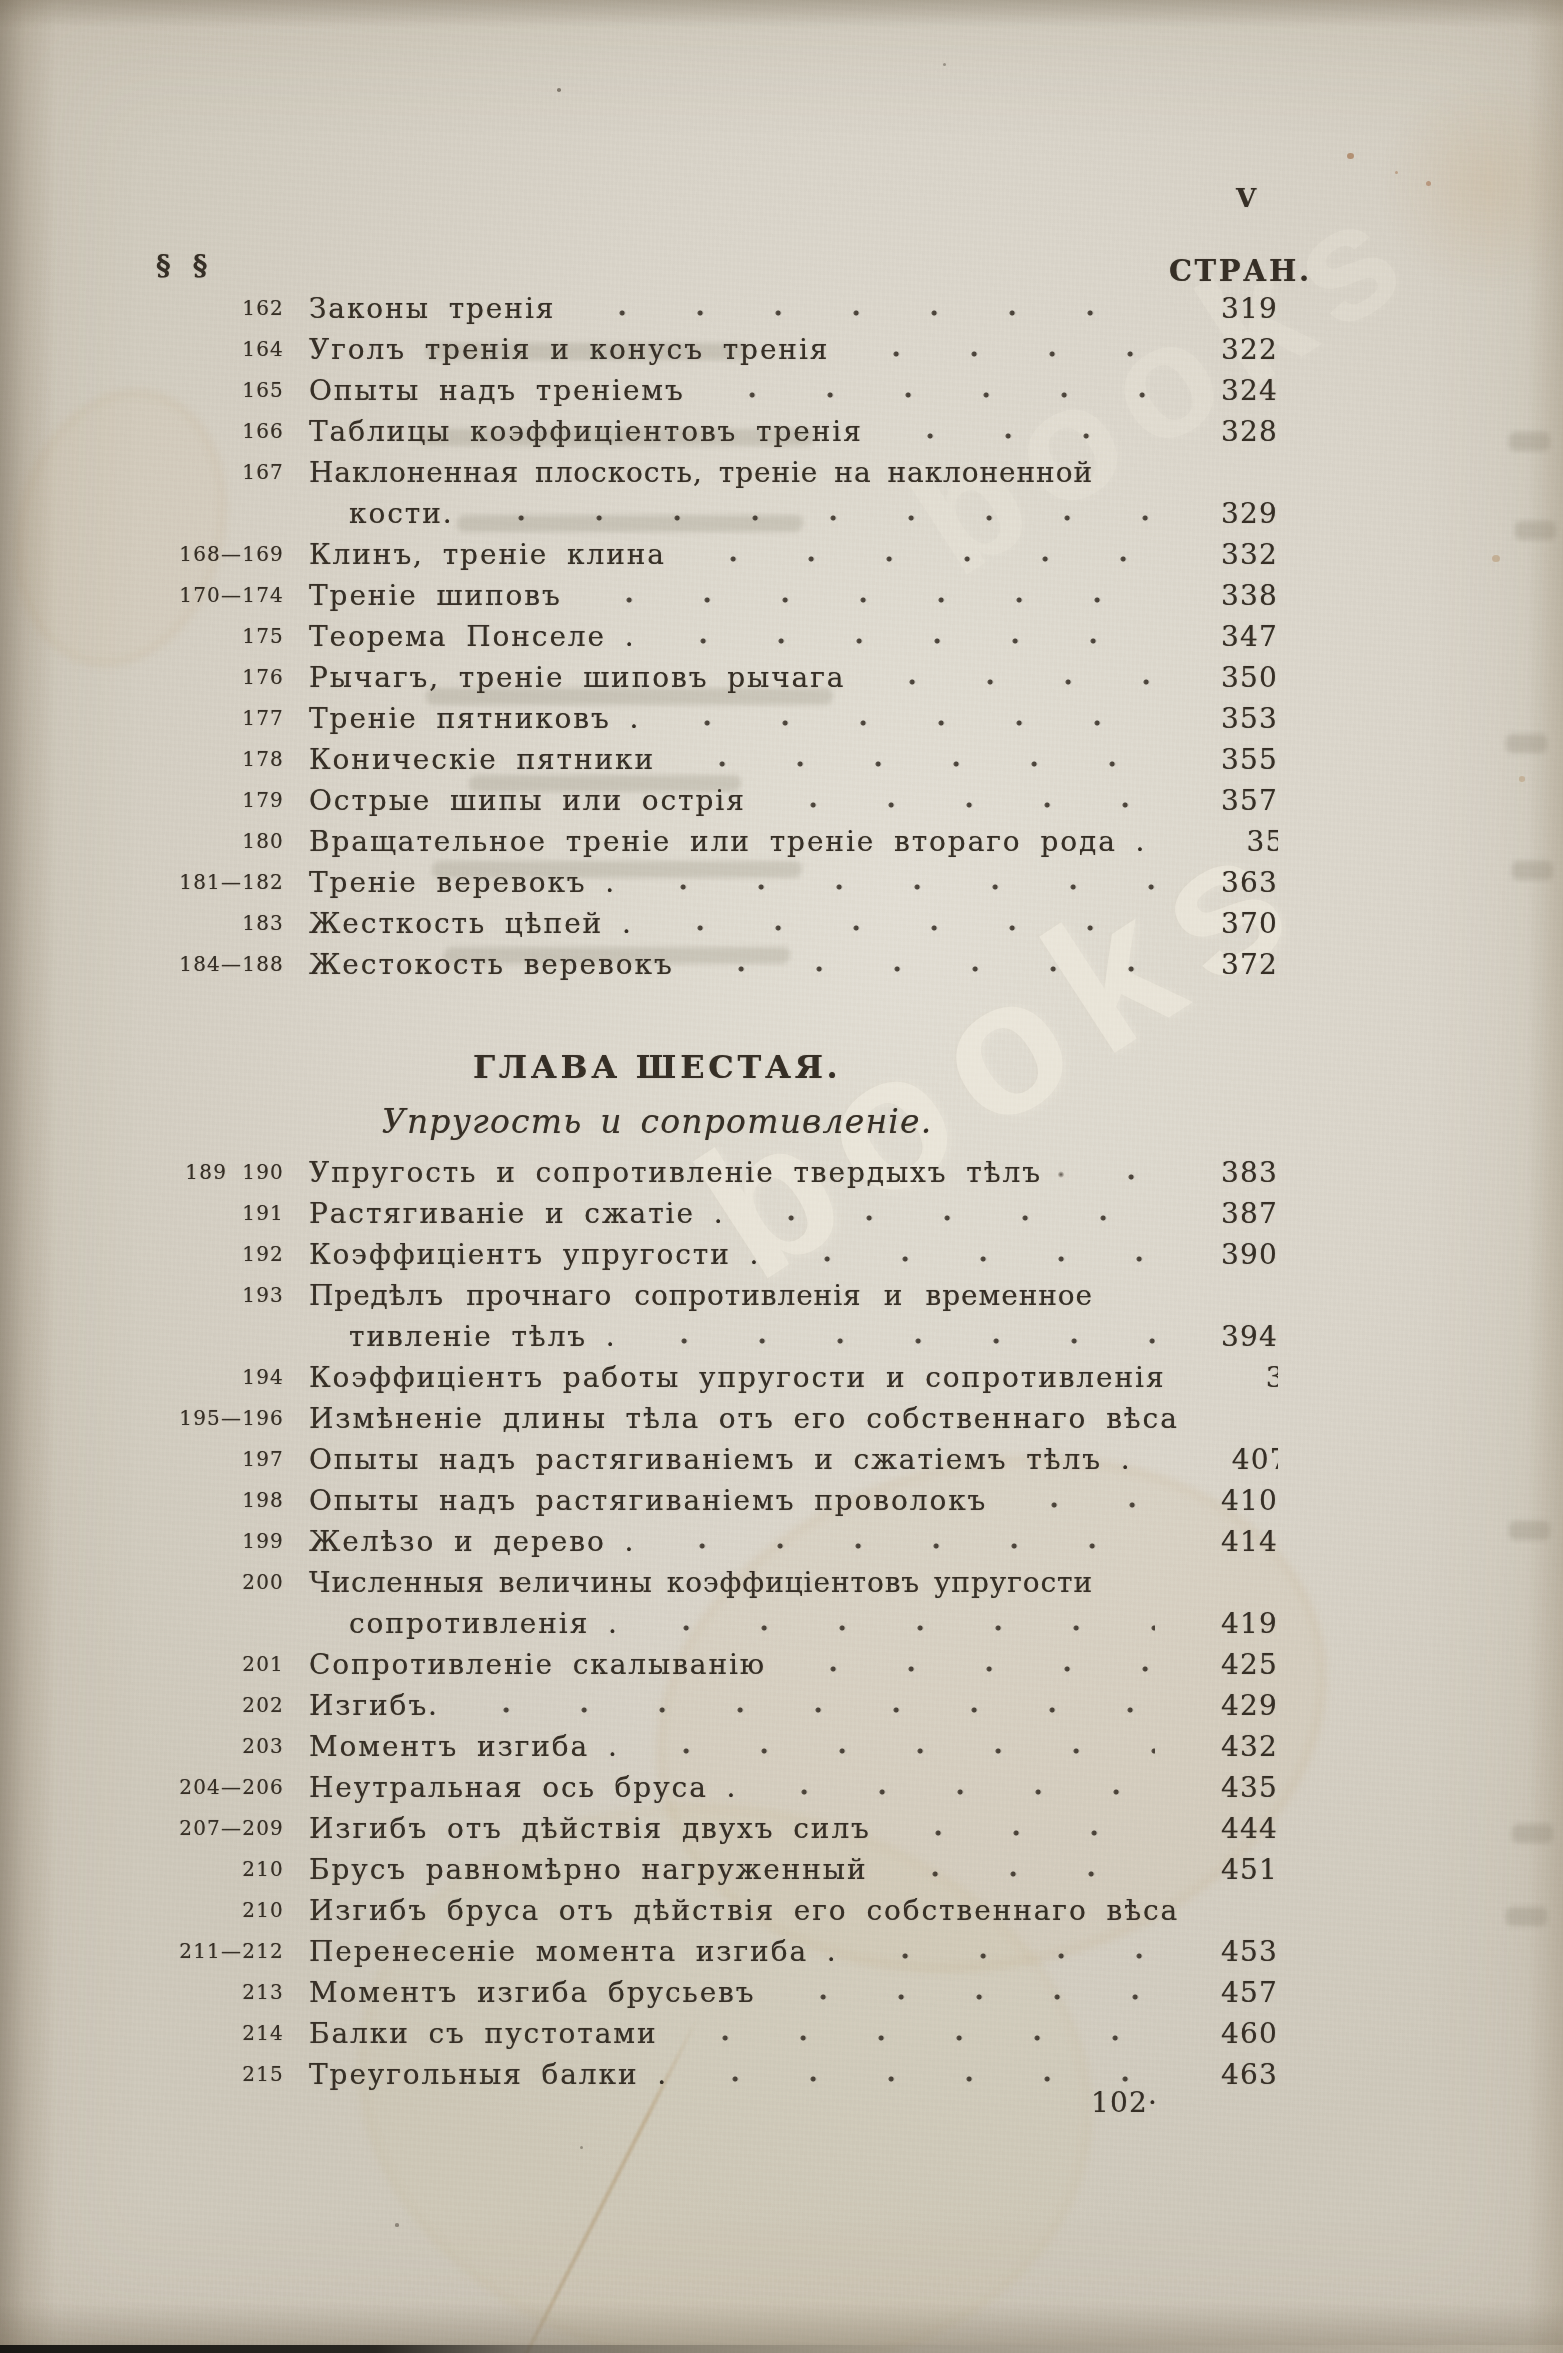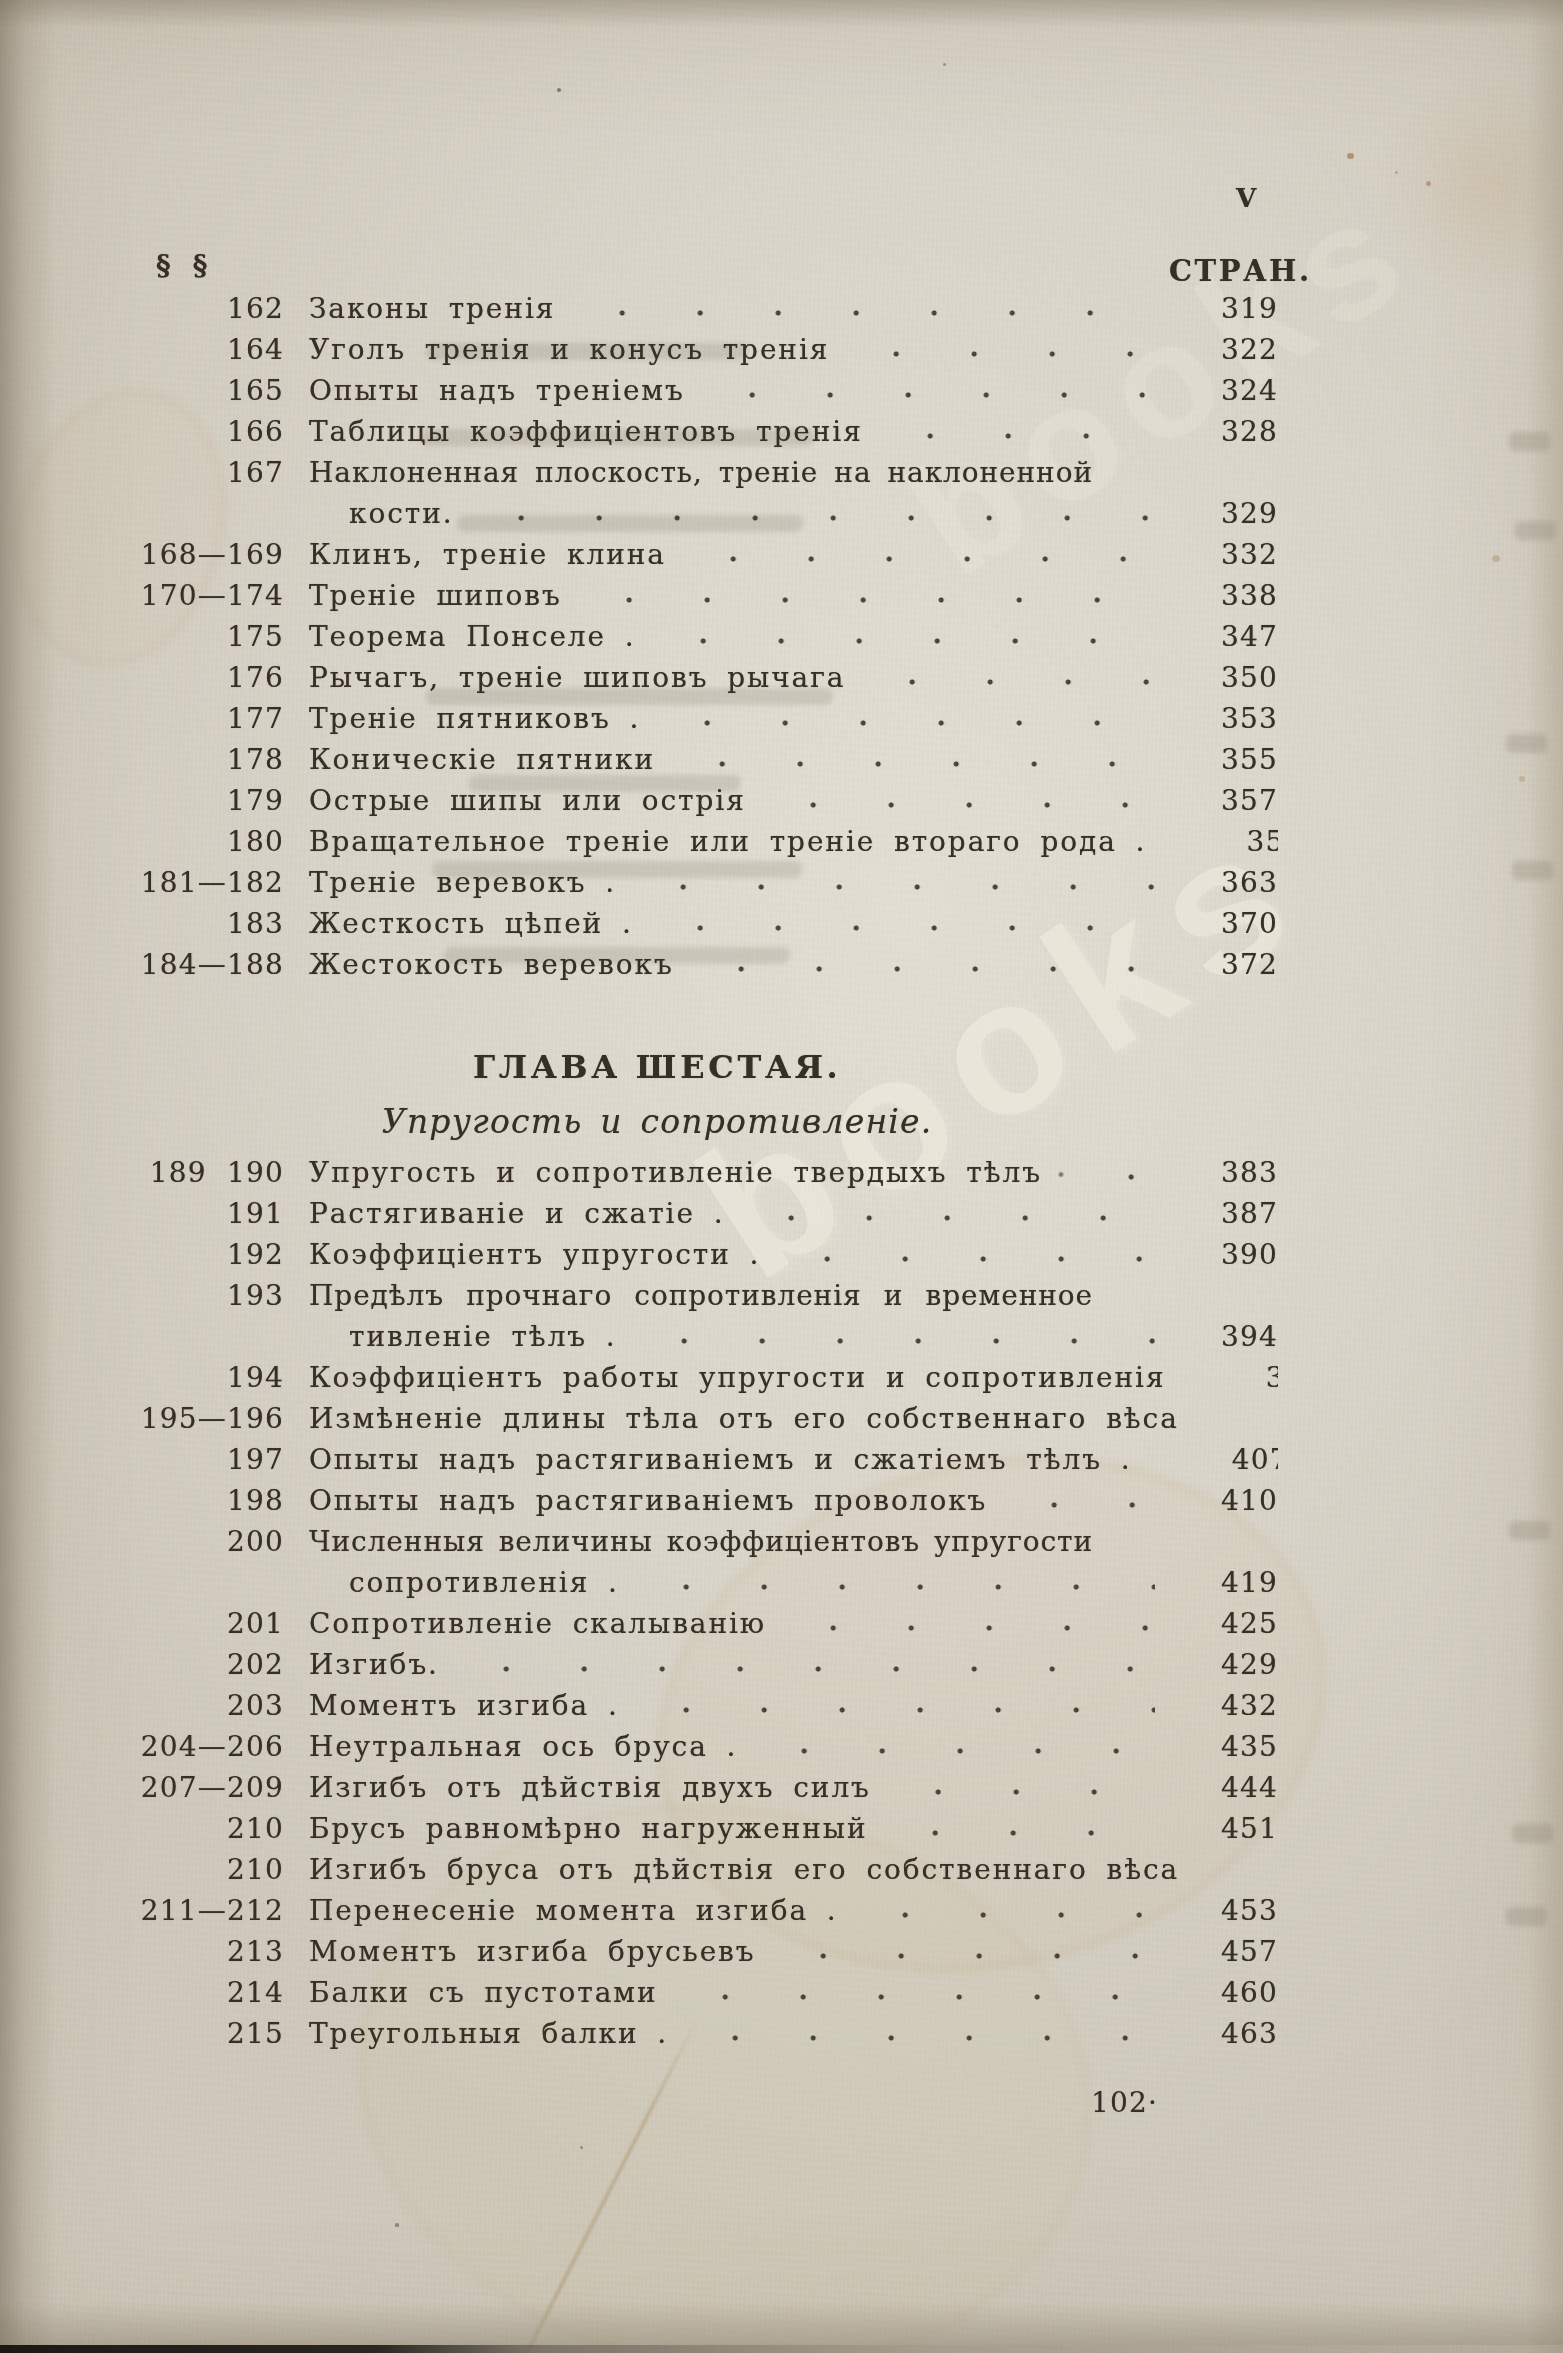--- a/index.html
+++ b/index.html
@@ -50,21 +50,21 @@
   .ink{ text-shadow:0 0 0.8px rgba(52,44,33,.55); }
   .folio{position:absolute;left:1236px;top:183px;font-size:26px;font-weight:bold;letter-spacing:1.2px;}
   .colhead-left{position:absolute;left:156px;top:249px;font-size:28px;font-weight:bold;letter-spacing:6.2px;}
   .colhead-right{position:absolute;left:1169px;top:254px;width:105px;font-size:29px;font-weight:bold;
       letter-spacing:2.5px;text-align:right;}
   .toc{position:absolute;left:105px;width:1173px;}
   .sec1{top:288px;} .sec2{top:1152px;}
   .row{display:flex;align-items:stretch;overflow:hidden;}
   .sec1 .row{height:41px;} .sec2 .row{height:41px;}
   .sec1 .row > span{line-height:41px;} .sec2 .row > span{line-height:41px;}
-  .num{flex:0 0 179px;text-align:right;font-size:28px;letter-spacing:1.2px;white-space:pre;}
+  .num{flex:0 0 179px;text-align:right;font-size:20px;letter-spacing:1.2px;white-space:pre;}
   .title{flex:0 0 auto;margin-left:25px;font-size:28px;letter-spacing:1.9px;word-spacing:8px;white-space:nowrap;}
   .leader{flex:1 1 auto;min-width:12.3px;margin:0 15px 0 22px;
      background-image:radial-gradient(circle, rgba(55,47,38,.88) 2.1px, rgba(55,47,38,0) 3px);
      background-size:78px 10px;background-repeat:repeat-x;background-position:6.2px 66%;}
   .pg{flex:0 0 108px;text-align:right;font-size:28px;letter-spacing:1.2px;}
   .row.wide .title{flex:1 1 auto;max-width:784px;white-space:normal;letter-spacing:0.9px;word-spacing:2.5px;
      text-align:justify;text-align-last:justify;}
   .row.cont .title{margin-left:65px;}
   .row.speck .title::after{content:"";display:inline-block;width:6.2px;height:6.2px;margin-left:16px;
      border-radius:50%;background:radial-gradient(circle, rgba(55,47,38,.8), rgba(55,47,38,0) 75%);vertical-align:middle;}
@@ -273,20 +273,26 @@
         <span class="title">Опыты надъ растягиваніемъ и сжатіемъ тѣлъ .</span>
         <span class="leader"></span>
         <span class="pg">407</span>
       </div>
       <div class="row">
         <span class="num">198</span>
         <span class="title">Опыты надъ растягиваніемъ проволокъ</span>
         <span class="leader"></span>
         <span class="pg">410</span>
       </div>
+      <div class="row">
+        <span class="num">199</span>
+        <span class="title">Желѣзо и дерево .</span>
+        <span class="leader"></span>
+        <span class="pg">414</span>
+      </div>
       <div class="row wide">
         <span class="num">200</span>
         <span class="title">Численныя величины коэффиціентовъ упругости и</span>
 
       </div>
       <div class="row cont">
         <span class="num"></span>
         <span class="title">сопротивленія .</span>
         <span class="leader"></span>
         <span class="pg">419</span>

